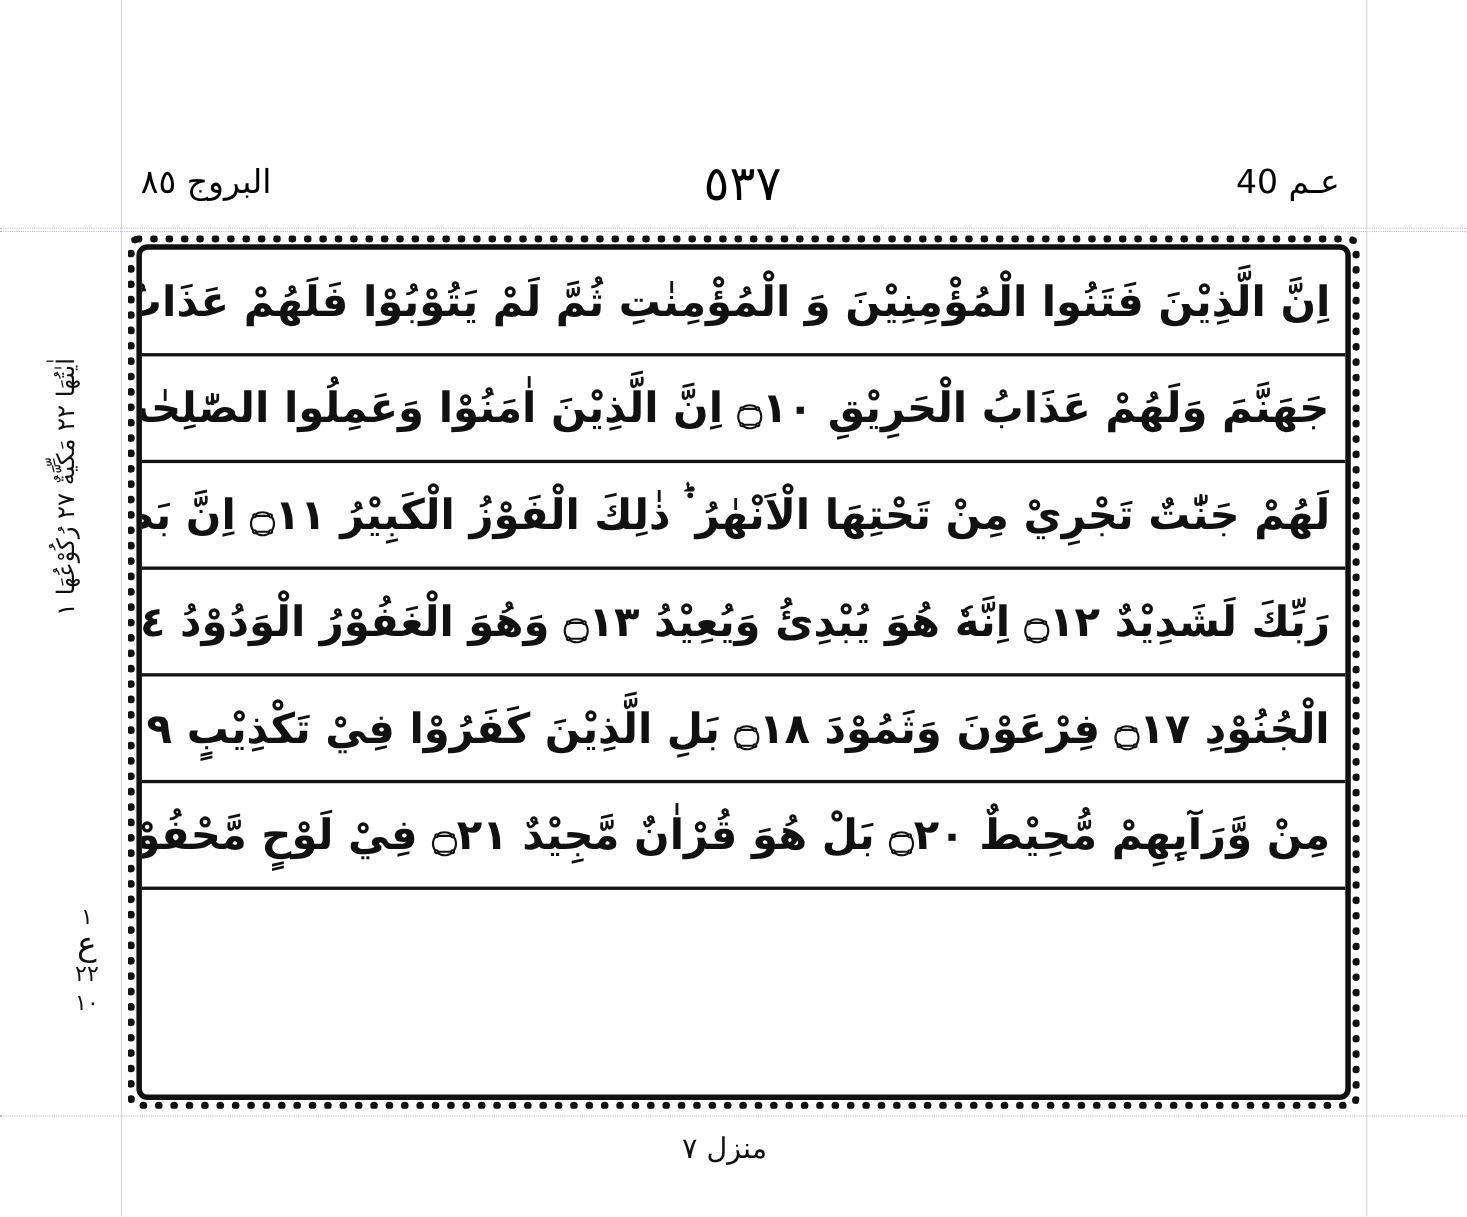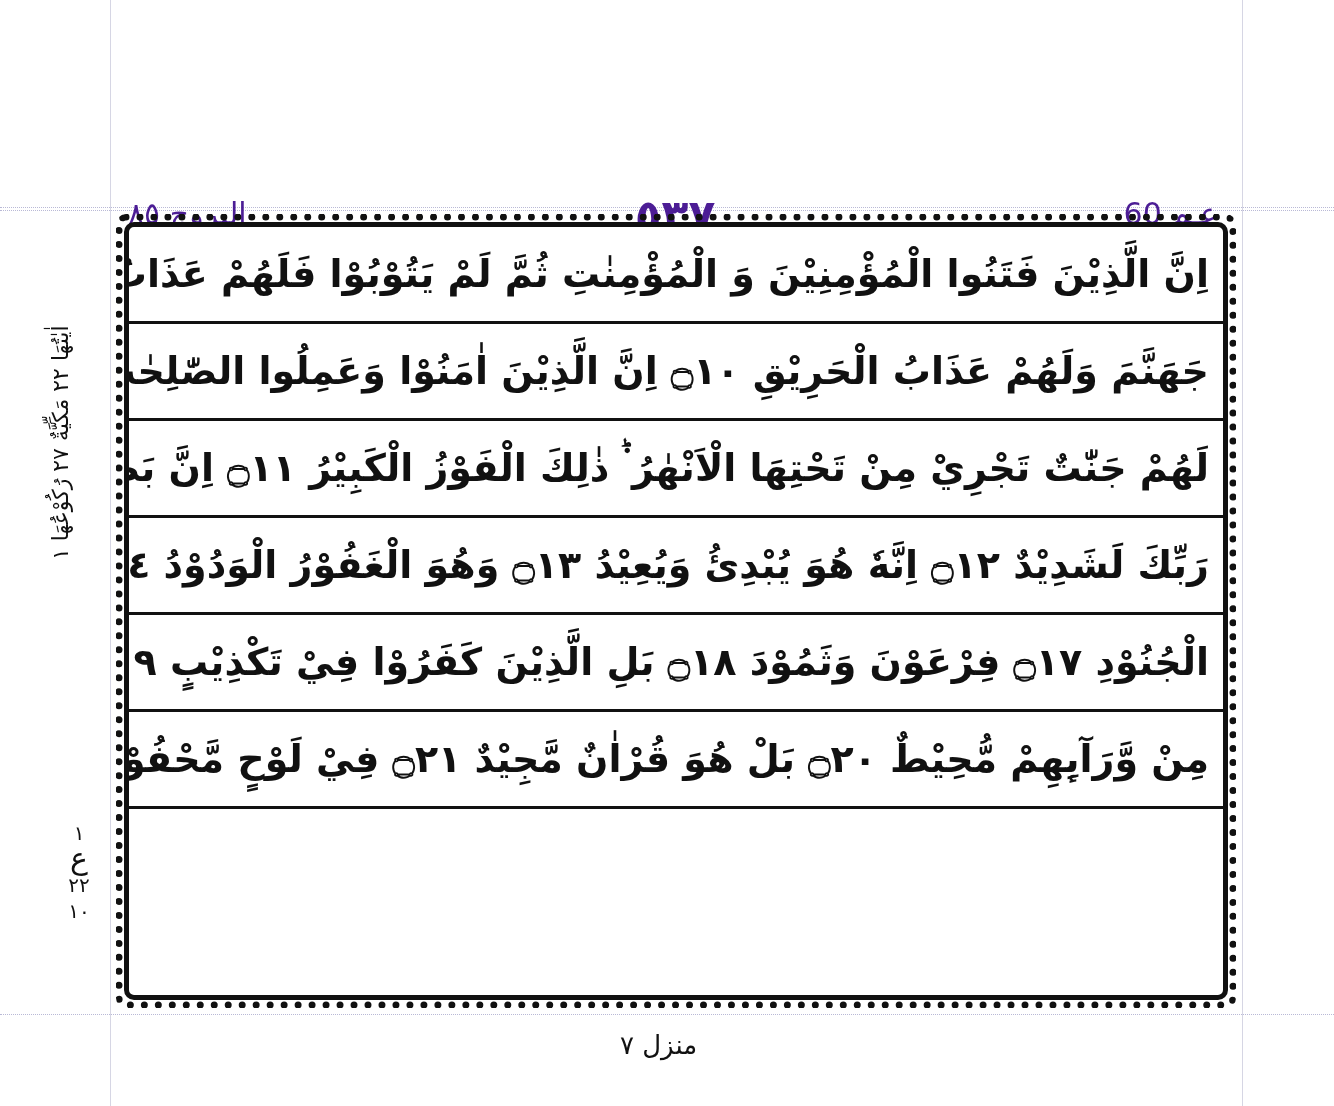--- a/index.html
+++ b/index.html
@@ -5,23 +5,23 @@
   html, body { margin: 0; padding: 0; }
   body {
     width: 1334px; height: 1106px; background: #ffffff; position: relative; overflow: hidden;
     font-family: "DejaVu Sans", sans-serif; color: #111;
   }
   
   .guide-h { position: absolute; left: 0; width: 1334px; height: 0; border-top: 1px dotted #b9b9d6; }
   .guide-v { position: absolute; top: 0; height: 1106px; width: 0; border-left: 1px solid #d6d6e4; }
 
   
-  .hdr { position: absolute; top: 148px; height: 50px; direction: rtl; white-space: nowrap; color:#4c1d95;margin-top:48px; }
+  .hdr { position: absolute; top: 148px; height: 50px; direction: rtl; white-space: nowrap; color:#000000; }
   .hdr-left { left: 128px; font-size: 30px; }
-  .hdr-center { left: 610px; width: 130px; text-align: center; font-size: 44px; font-weight: bold; top: 142px; }
+  .hdr-center { left: 610px; width: 130px; text-align: center; font-size: 44px; font-weight: normal; top: 142px; }
   .hdr-right { right: 116px; font-size: 30px; }
 
   
   .frame {
     position: absolute; left: 116px; top: 214px; width: 1120px; height: 794px;
     box-sizing: border-box; border: 7px dotted #111; border-radius: 10px;
   }
   .frame-inner {
     position: absolute; left: 124px; top: 222px; width: 1104px; height: 778px;
     box-sizing: border-box; border: 5px solid #111; border-radius: 10px; background: #fff;
@@ -47,21 +47,21 @@
 <body>
 
 <div class="guide-h" style="top:207px;"></div>
 <div class="guide-h" style="top:210px;"></div>
 <div class="guide-h" style="top:1014px;"></div>
 <div class="guide-v" style="left:110px;"></div>
 <div class="guide-v" style="left:1242px;"></div>
 
 <div class="hdr hdr-left">البروج ٨٥</div>
 <div class="hdr hdr-center">٥٣٧</div>
-<div class="hdr hdr-right">عـم 60</div>
+<div class="hdr hdr-right">عـم 40</div>
 
 <div class="frame"></div>
 <div class="frame-inner"></div>
 
 <div class="lines">
   <div class="line">اِنَّ الَّذِيْنَ فَتَنُوا الْمُؤْمِنِيْنَ وَ الْمُؤْمِنٰتِ ثُمَّ لَمْ يَتُوْبُوْا فَلَهُمْ عَذَابُ</div>
   <div class="line">جَهَنَّمَ وَلَهُمْ عَذَابُ الْحَرِيْقِ ۝١٠ اِنَّ الَّذِيْنَ اٰمَنُوْا وَعَمِلُوا الصّٰلِحٰتِ</div>
   <div class="line">لَهُمْ جَنّٰتٌ تَجْرِيْ مِنْ تَحْتِهَا الْاَنْهٰرُ ۬ؕ ذٰلِكَ الْفَوْزُ الْكَبِيْرُ ۝١١ اِنَّ بَطْشَ</div>
   <div class="line">رَبِّكَ لَشَدِيْدٌ ۝١٢ اِنَّهٗ هُوَ يُبْدِئُ وَيُعِيْدُ ۝١٣ وَهُوَ الْغَفُوْرُ الْوَدُوْدُ ۝١٤</div>
   <div class="line">الْجُنُوْدِ ۝١٧ فِرْعَوْنَ وَثَمُوْدَ ۝١٨ بَلِ الَّذِيْنَ كَفَرُوْا فِيْ تَكْذِيْبٍ ۝١٩ وَّاللّٰهُ</div>

